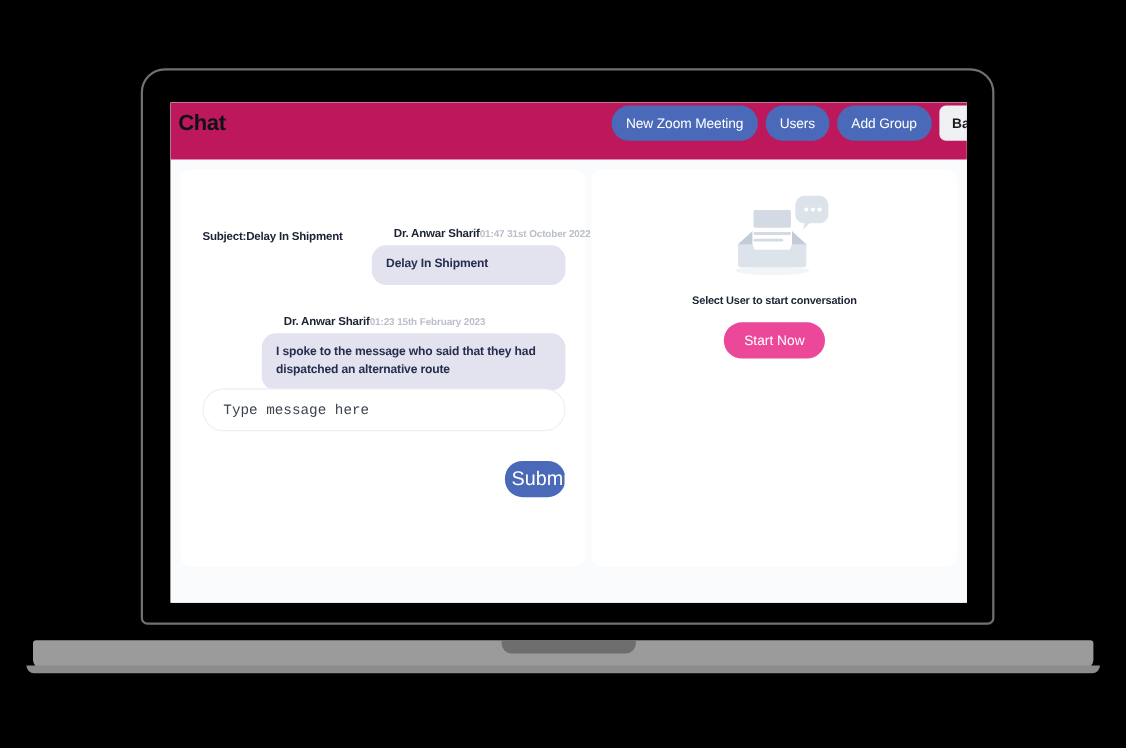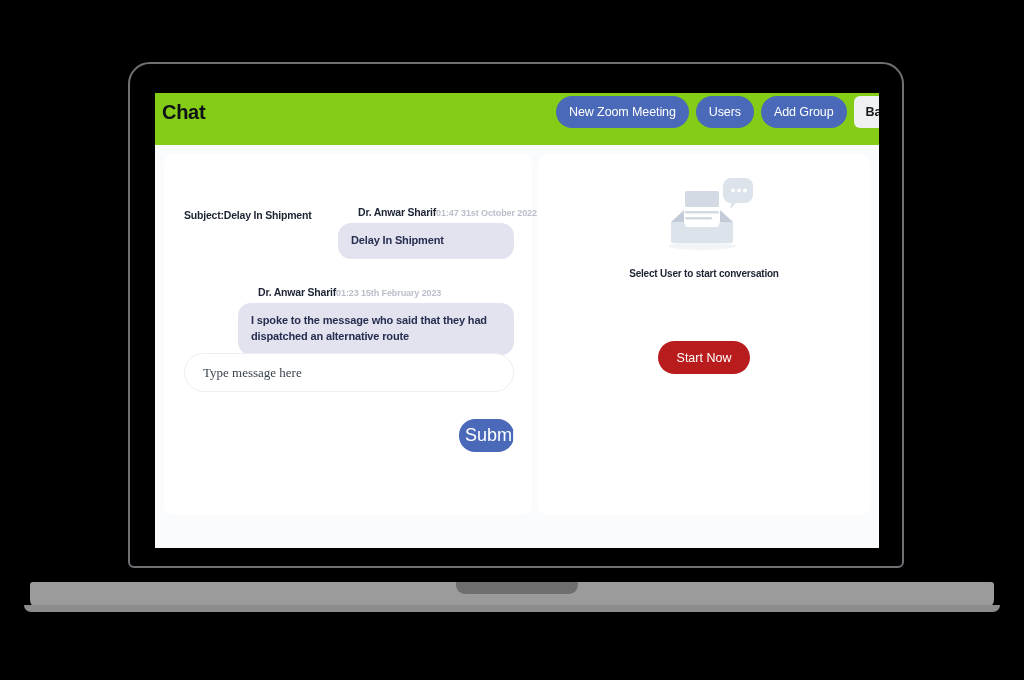--- a/index.html
+++ b/index.html
@@ -75,21 +75,21 @@
     left: 0; top: 0;
     width: 724px;
     height: 455px;
     background: #fafbfc;
   }
   #app-header {
     position: absolute;
     left: 0; top: 0;
     width: 724px;
     height: 52px;
-    background: #84cc16;
+    background: #be185d;
     display: flex;
     align-items: center;
   }
   #page-title {
     position: absolute;
     left: 7px;
     top: 8px;
     font-size: 20px;
     font-weight: bold;
     color: #0e1116;
@@ -195,21 +195,21 @@
     position: absolute;
     left: 20px;
     top: 199px;
     width: 330px;
     height: 39px;
     border: 1px solid #eceef1;
     border-radius: 20px;
     box-sizing: border-box;
     padding: 0 18px;
     font-size: 13px;
-    font-family: Liberation Serif, serif;
+    font-family: Liberation Mono, monospace;
     color: #3c4450;
     background: #ffffff;
     outline: none;
   }
   #message-input::placeholder { color: #3c4450; }
   #submit-button {
     position: absolute;
     left: 295px;
     top: 265px;
     width: 55px;
@@ -238,30 +238,29 @@
     display: block;
   }
   #empty-text {
     font-size: 10px;
     font-weight: bold;
     color: #1c2333;
     letter-spacing: -0.2px;
     margin-bottom: 14px;
   }
   #start-now-button {
-    background: #b91c1c;
+    background: #ec4899;
     color: #ffffff;
     border: none;
     border-radius: 17px;
     height: 33px;
     padding: 0 19px;
     font-size: 12.5px;
     font-family: "Liberation Sans", sans-serif;
     cursor: pointer;
-    margin-top: 48px;
   }
 </style>
 </head>
 <body>
 
 <div id="laptop-mockup">
 
   <div id="laptop-lid"></div>
 
   <div id="laptop-screen">

